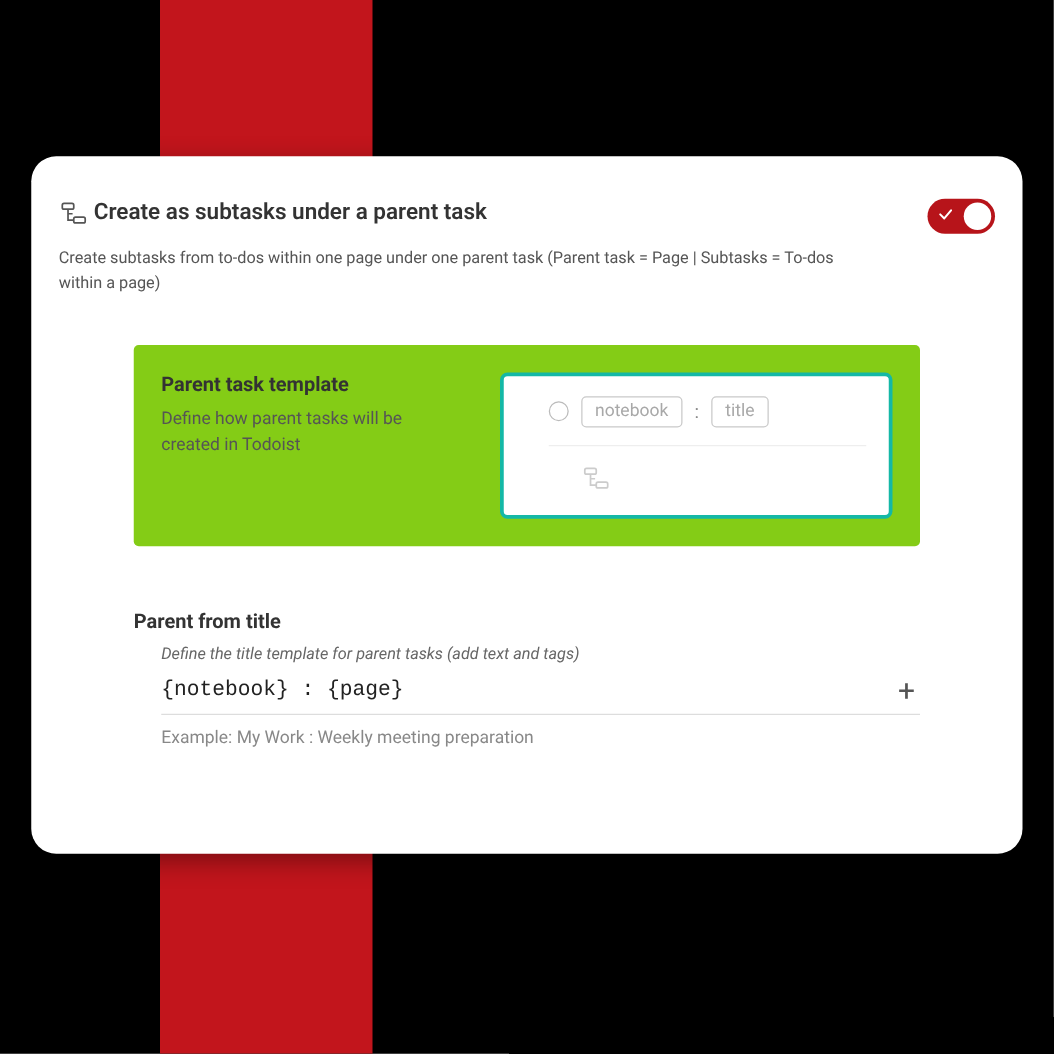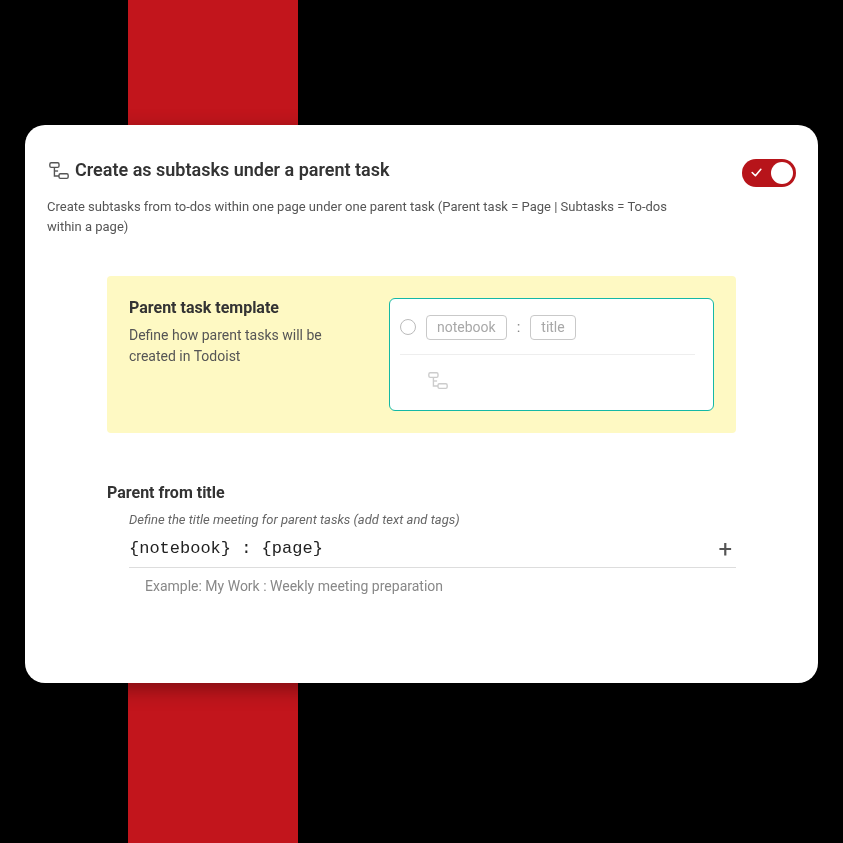--- a/index.html
+++ b/index.html
@@ -79,47 +79,47 @@
   }
   .desc {
     margin-top: 10px;
     font-size: 13px;
     color: #555;
     line-height: 1.5;
     max-width: 650px;
   }
   .template-card {
     margin: 40px 60px 0 60px;
-    background: #fef9c3;
+    background: #84cc16;
     border-radius: 4px;
     padding: 22px 22px 22px 22px;
     display: flex;
-    gap: 30px;
+    gap: 41px;
     align-items: flex-start;
   }
   .template-left {
     flex: 0 0 230px;
   }
   .template-left h3 {
     font-size: 16px;
     font-weight: 700;
     color: #333;
     margin-bottom: 8px;
   }
   .template-left p {
     font-size: 14px;
     color: #555;
     line-height: 1.5;
   }
   .preview-box {
     flex: 1;
     background: #fff;
-    border: 1px solid #14b8a6;
+    border: 3px solid #14b8a6;
     border-radius: 6px;
-    padding: 16px 18px 14px 10px;
+    padding: 16px 18px 14px 36px;
   }
   .preview-row1 {
     display: flex;
     align-items: center;
     gap: 10px;
     padding-bottom: 14px;
     border-bottom: 1px solid #eee;
   }
   .radio-circle {
     width: 16px;
@@ -187,21 +187,20 @@
     font-size: 24px;
     color: #555;
     cursor: pointer;
     line-height: 1;
     padding: 0 4px;
     user-select: none;
   }
   .example-text {
     font-size: 14px;
     color: #888;
-    margin-left: 16px;
   }
 </style>
 </head>
 <body>
 
 <div class="red-bar"></div>
 
 <div class="card">
 
   <div class="header-row">
@@ -247,21 +246,21 @@
             <path d="M7 12 H11" stroke="#ccc" stroke-width="1.5"></path>
           </svg>
         </span>
       </div>
     </div>
   </div>
 
   <div class="title-section">
     <h3>Parent from title</h3>
     <div class="title-sub">
-      <p class="title-hint">Define the title meeting for parent tasks (add text and tags)</p>
+      <p class="title-hint">Define the title template for parent tasks (add text and tags)</p>
       <div class="title-input-row">
         <input class="title-input" type="text" value="{notebook} : {page}" style="">
         <span class="plus-btn">+</span>
       </div>
       <p class="example-text">Example: My Work : Weekly meeting preparation</p>
     </div>
   </div>
 
 </div>
 

